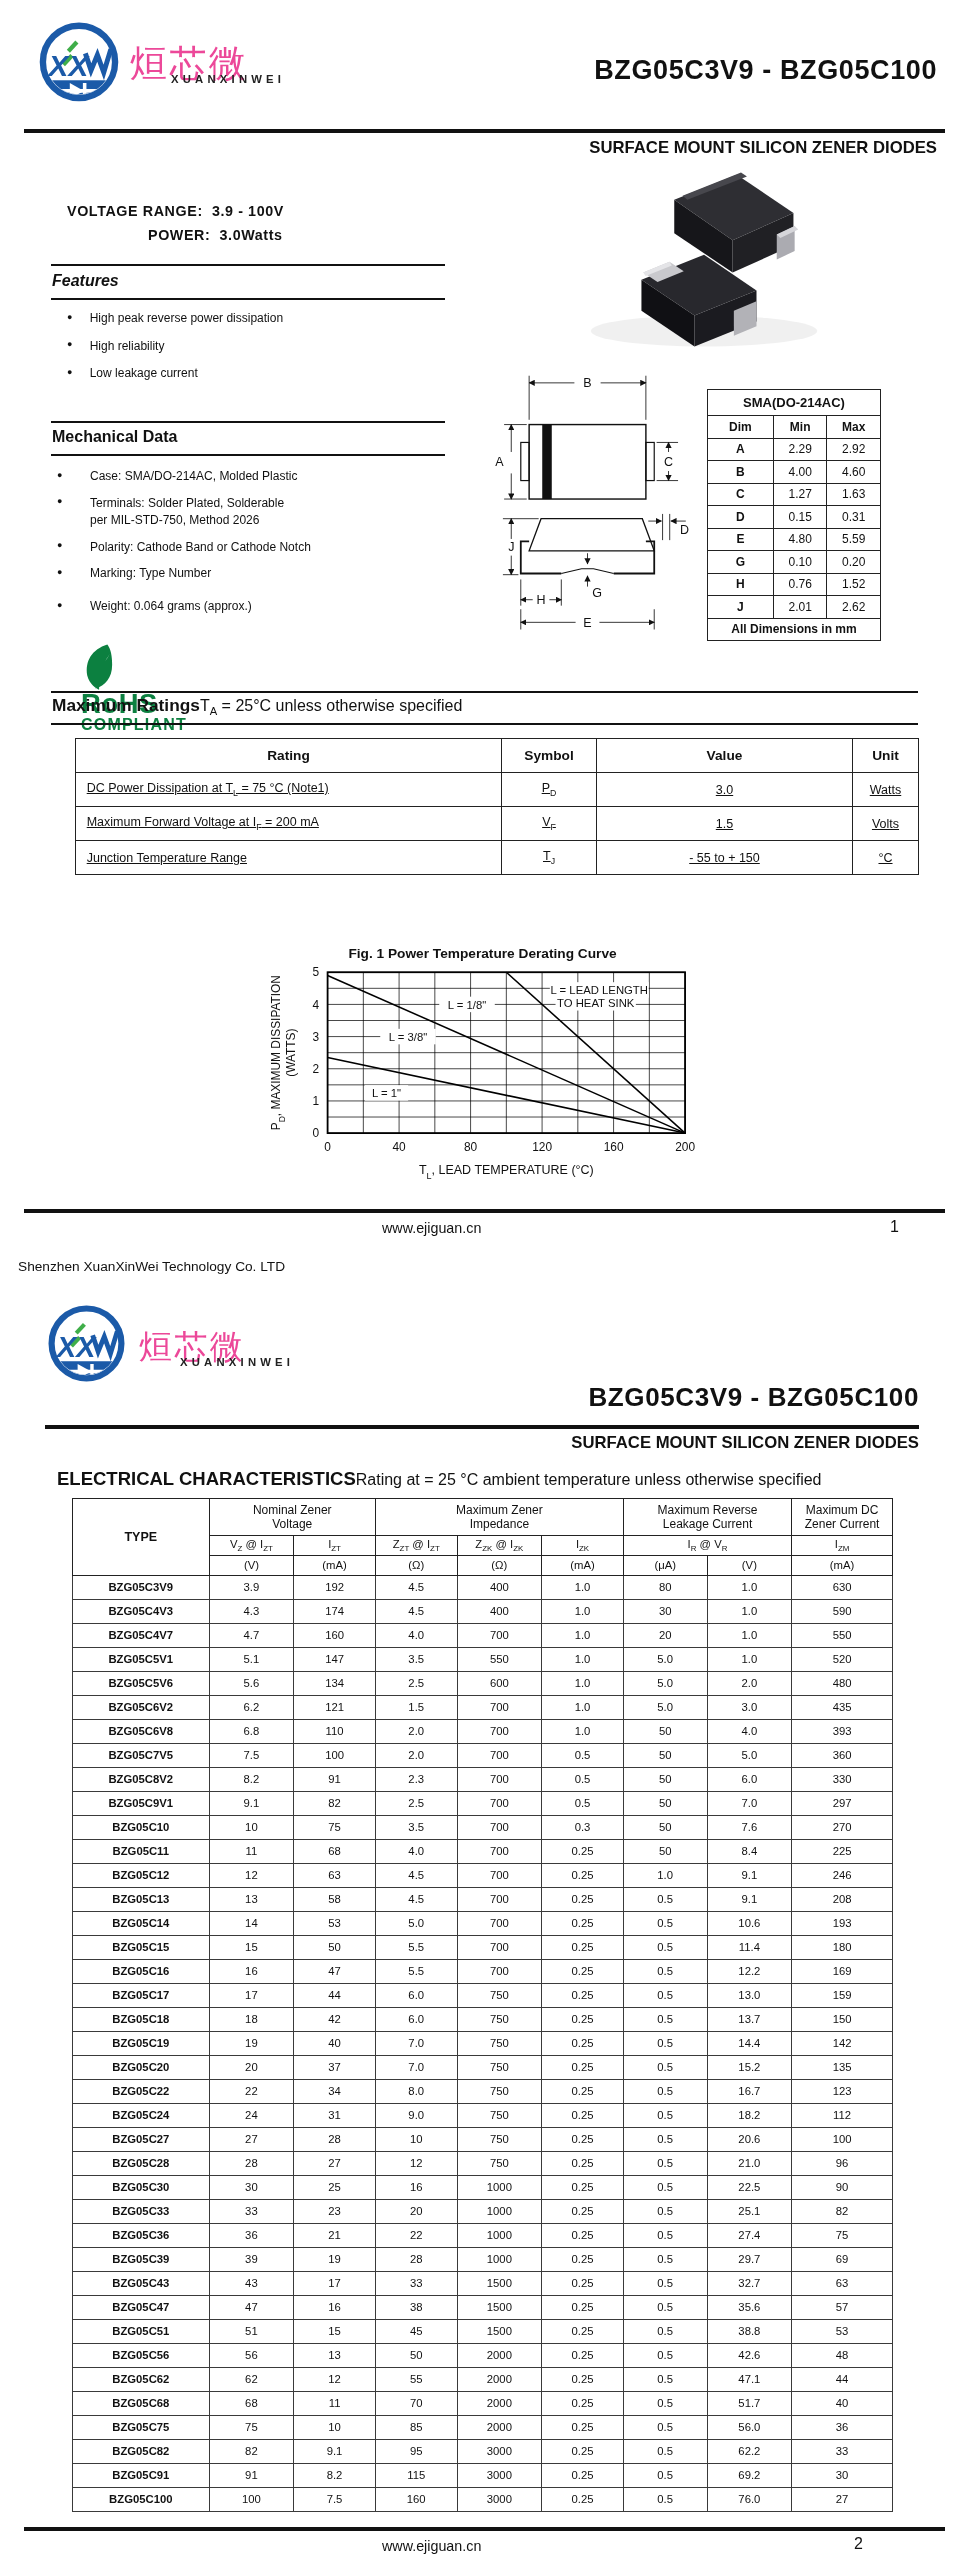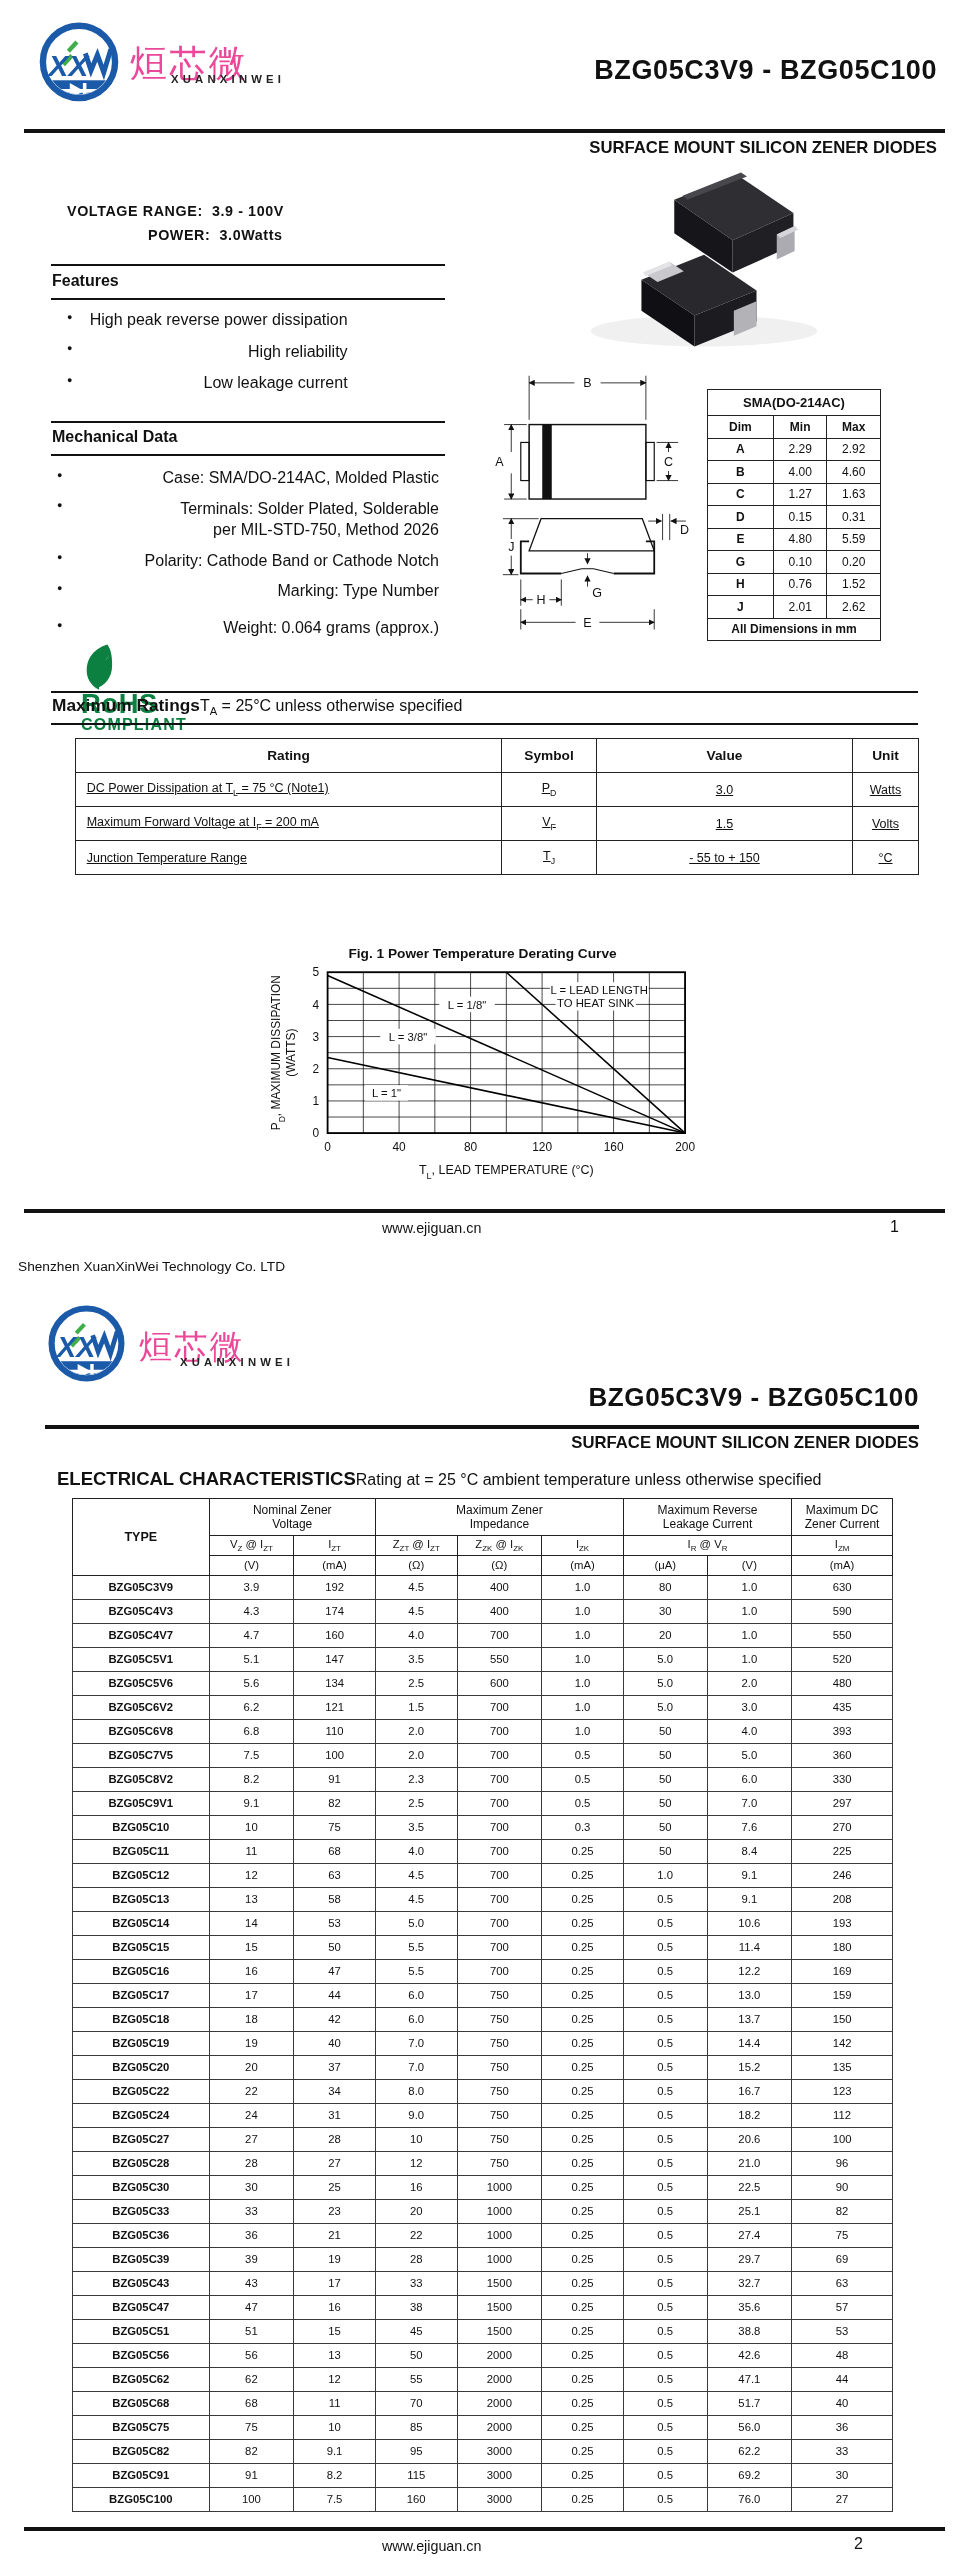--- a/index.html
+++ b/index.html
@@ -13,21 +13,21 @@
   .brand{position:absolute;width:239px;height:95px;}
   .brand .cjk{position:absolute;left:97px;top:4.8px;font-size:37px;font-weight:normal;color:#ec4899;letter-spacing:2.4px;margin-top:16px;}
   .brand .en{position:absolute;left:98px;top:55px;font-size:11.3px;letter-spacing:4.2px;color:#222;font-weight:bold;margin-left:40px;}
   .titleblock{position:absolute;right:33px;text-align:right;}
   .doc-title{font-size:27px;font-weight:bold;letter-spacing:0.6px;}
   .doc-subtitle{font-size:16.7px;font-weight:bold;}
 
   
   .specline{position:absolute;font-size:14.3px;font-weight:bold;letter-spacing:0.6px;}
   .sect-head{position:absolute;font-size:16px;font-weight:bold;}
-  .blist{position:absolute;list-style:none;margin:0;padding:0;font-size:16px;text-align:right;}
+  .blist{position:absolute;list-style:none;margin:0;padding:0;font-size:12px;}
   .blist li{position:relative;padding-left:33px;margin-bottom:12.5px;}
   .blist li::before{content:"●";position:absolute;left:0;top:0.6px;font-size:9px;}
   .blist.tight li{padding-left:22.7px;margin-bottom:13.7px;}
   .cont{margin-top:3.6px;}
   .rohs{position:absolute;color:#0c8040;}
   .rohs .r1{font-size:27.4px;font-weight:bold;line-height:24px;letter-spacing:0.6px;}
   .rohs .r2{font-size:16px;font-weight:bold;letter-spacing:1.2px;}
 
   
   table{border-collapse:collapse;}
@@ -102,21 +102,21 @@
   </div>
 
   <div class="specline" style="left:67px;top:203px;">
     <span>VOLTAGE  RANGE:</span>&nbsp;&nbsp;<span>3.9 - 100V</span>
   </div>
   <div class="specline" style="left:148px;top:227px;">
     <span>POWER:</span>&nbsp;&nbsp;<span>3.0Watts</span>
   </div>
 
   <div class="rule" style="left:51px;width:394px;top:264px;height:1.8px;"></div>
-  <div class="sect-head" style="left:52px;top:272px;">Features</div>
+  <div class="sect-head" style="left:52px;top:272px;font-style:italic;">Features</div>
   <div class="rule" style="left:51px;width:394px;top:298px;height:1.8px;"></div>
   <ul class="blist tight" style="left:67px;top:311px;">
     <li>High peak reverse power dissipation</li>
     <li>High reliability</li>
     <li>Low leakage current</li>
   </ul>
 
   <div class="rule" style="left:51px;width:394px;top:421px;height:1.8px;"></div>
   <div class="sect-head" style="left:52px;top:428px;">Mechanical Data</div>
   <div class="rule" style="left:51px;width:394px;top:454px;height:1.8px;"></div>

